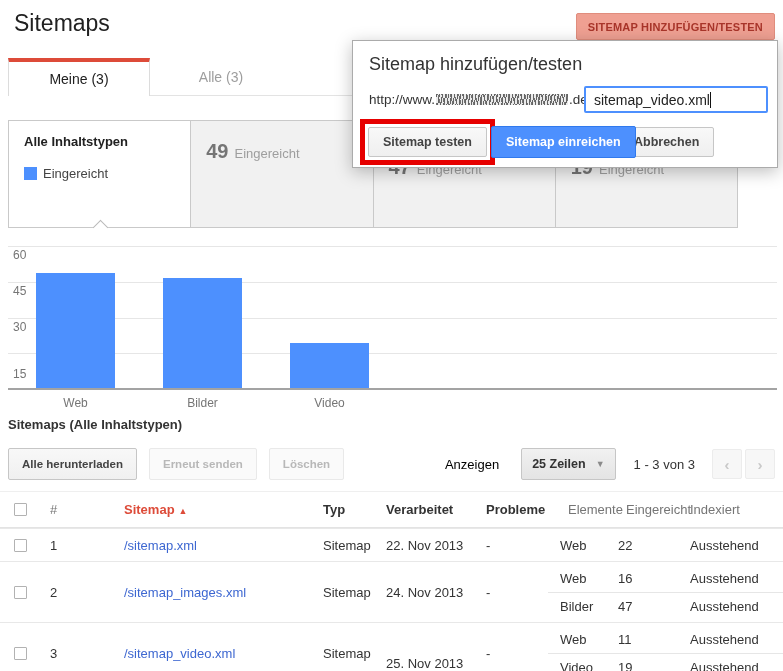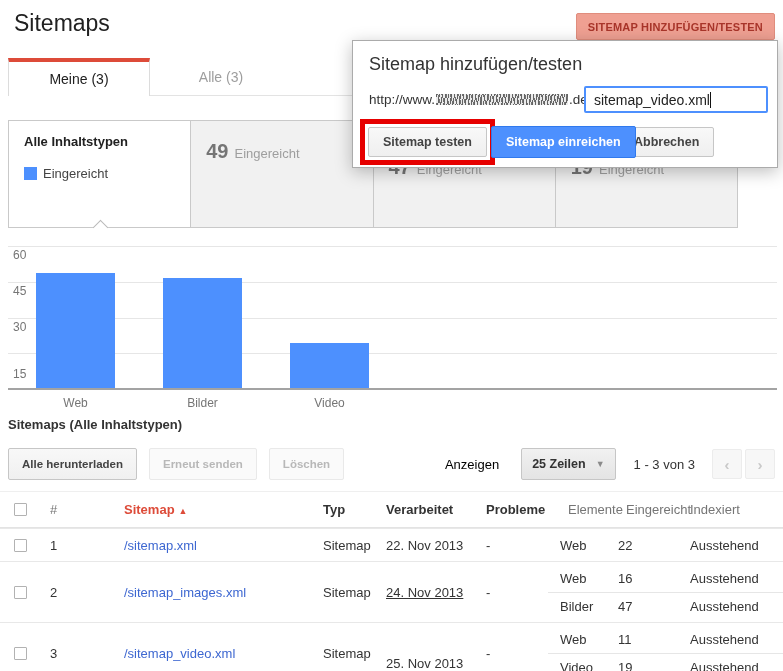--- a/index.html
+++ b/index.html
@@ -239,21 +239,21 @@
         </div>
         <div class="grid-row trow">
           <div class="cell main" style="grid-area: 1 / 1 / span 2;">
             <div class="checkbox"></div>
           </div>
           <div class="cell main pad8" style="grid-area: 1 / 2 / span 2;">2</div>
           <div class="cell main pad8" style="grid-area: 1 / 3 / span 2;">
             <div class="sitemap-link">/sitemap_images.xml</div>
           </div>
           <div class="cell main pad8" style="grid-area: 1 / 4 / span 2;">Sitemap</div>
-          <div class="cell main pad6" style="grid-area: 1 / 5 / span 2; text-decoration: underline;">24. Nov 2013</div>
+          <div class="cell main pad6" style="grid-area: 1 / 5 / span 2;">24. Nov 2013</div>
           <div class="cell main pad8" style="grid-area: 1 / 6 / span 2;">-</div>
           <div class="subcell" style="grid-area: 1 / 7; padding-left: 12px;">Web</div>
           <div class="subcell" style="grid-area: 1 / 8; padding-left: 6px;">16</div>
           <div class="subcell" style="grid-area: 1 / 9; padding-left: 8px;">Ausstehend</div>
           <div class="subcell divided" style="grid-area: 2 / 7; padding-left: 12px;">Bilder</div>
           <div class="subcell divided" style="grid-area: 2 / 8; padding-left: 6px;">47</div>
           <div class="subcell divided" style="grid-area: 2 / 9; padding-left: 8px;">Ausstehend</div>
         </div>
         <div class="grid-row trow">
           <div class="cell main" style="grid-area: 1 / 1 / span 2;">

